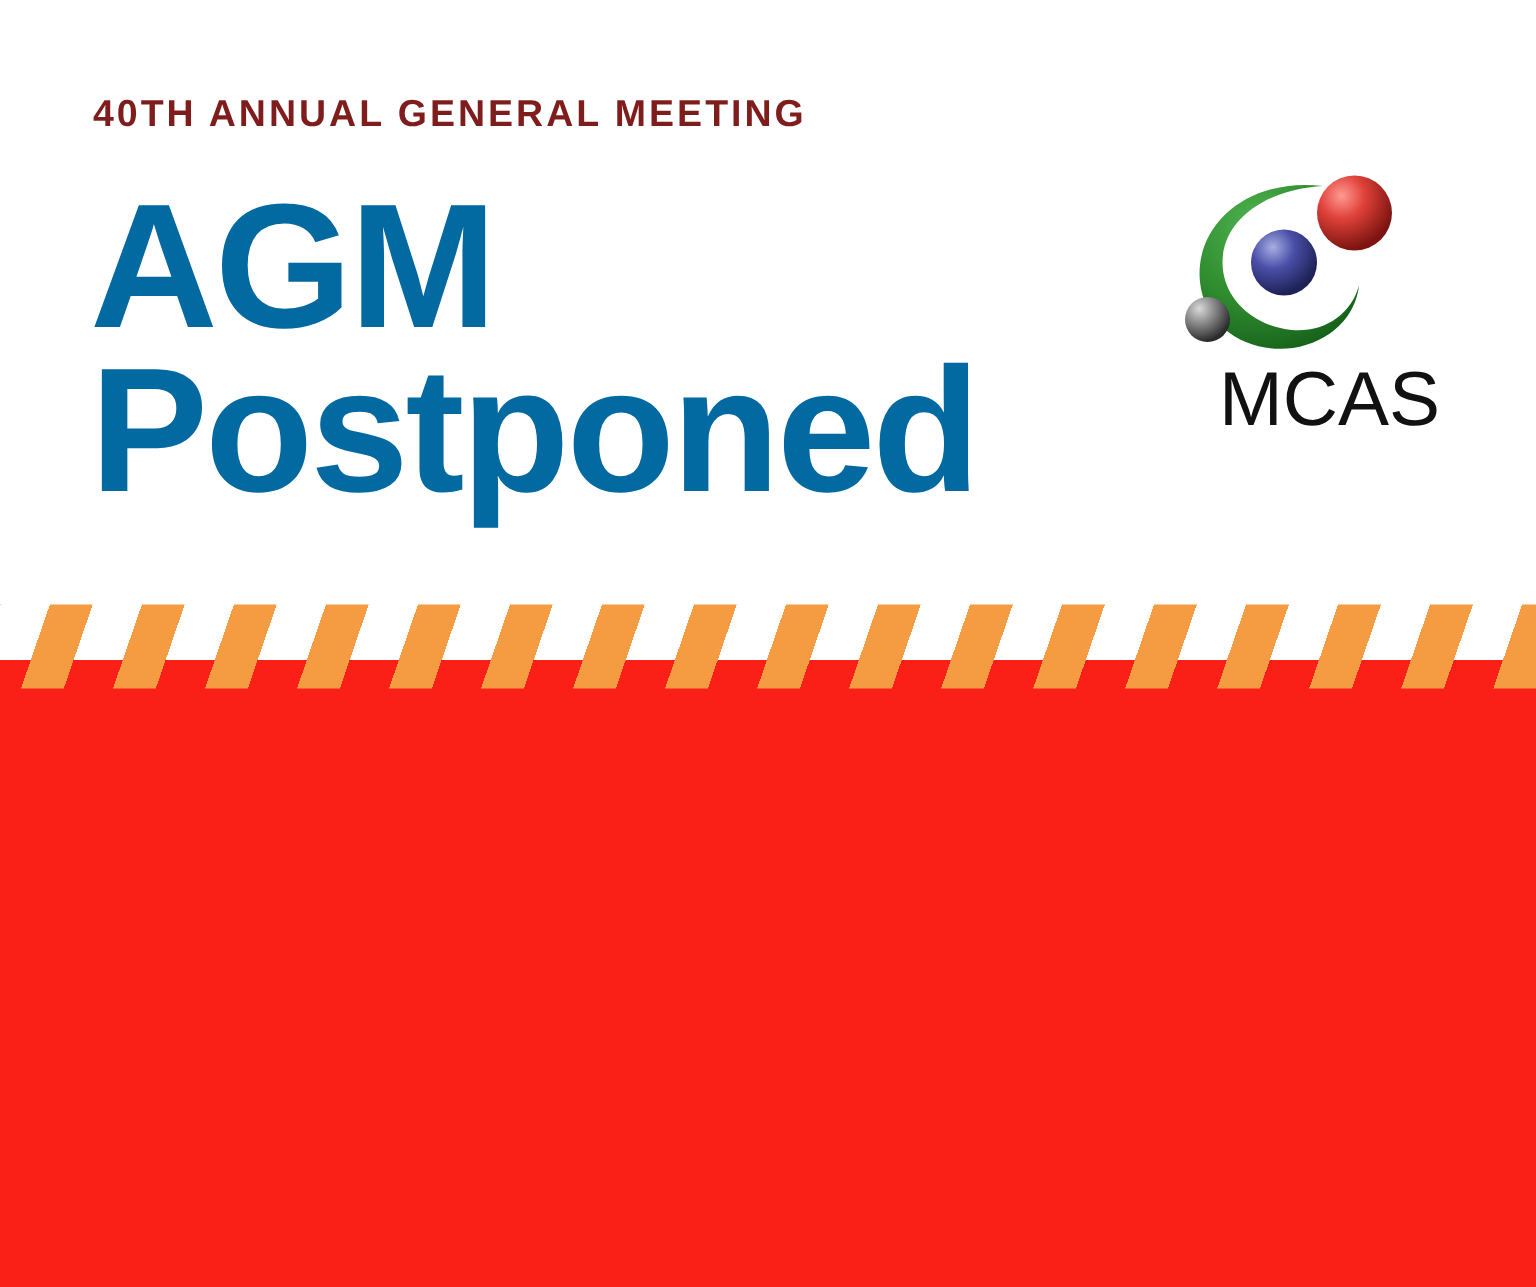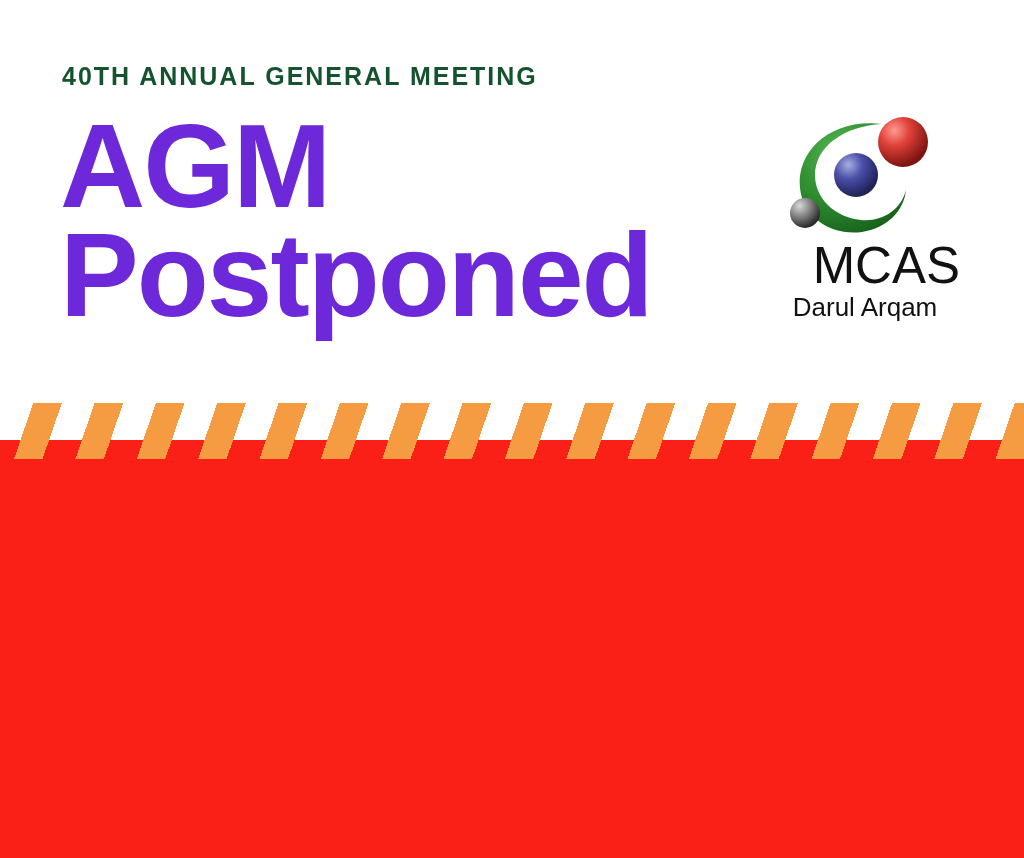--- a/index.html
+++ b/index.html
@@ -22,34 +22,34 @@
     position:absolute;
     left:0; top:0;
     width:1024px; height:403px;
     background:#ffffff;
   }
   .kicker {
     position:absolute;
     left:62px; top:62px;
     font-size:25px;
     font-weight:bold;
-    color:#14532d;
+    color:#7f1d1d;
     letter-spacing:2.0px;
     text-transform:uppercase;
     white-space:nowrap;
     font-stretch:condensed;
   }
   .headline {
     position:absolute;
-    left:60px; top:112px;
+    left:60px; top:124px;
     width:700px;
     font-size:118px;
     line-height:0.92;
     font-weight:bold;
-    color:#6d28d9;
+    color:#0369a1;
     letter-spacing:-2px;
   }
   .headline-line { display:block; white-space:nowrap; }
 
   
   .logo {
     position:absolute;
     left:770px; top:112px;
     width:190px; height:200px;
   }
@@ -153,21 +153,20 @@
           <circle cx="133" cy="30" r="25" fill="url(#gRed)"></circle>
 
           <circle cx="86" cy="63" r="22" fill="url(#gBlue)"></circle>
 
           <circle cx="35" cy="101" r="15" fill="url(#gGray)"></circle>
         </svg>
       </div>
 
       <div class="logo-wordmark">
         <div class="logo-name">MCAS</div>
-        <div class="logo-sub">Darul Arqam</div>
       </div>
 
     </div>
   </div>
 
   <div class="red-panel">
     
   </div>
 
   <div class="stripe-band"></div>

